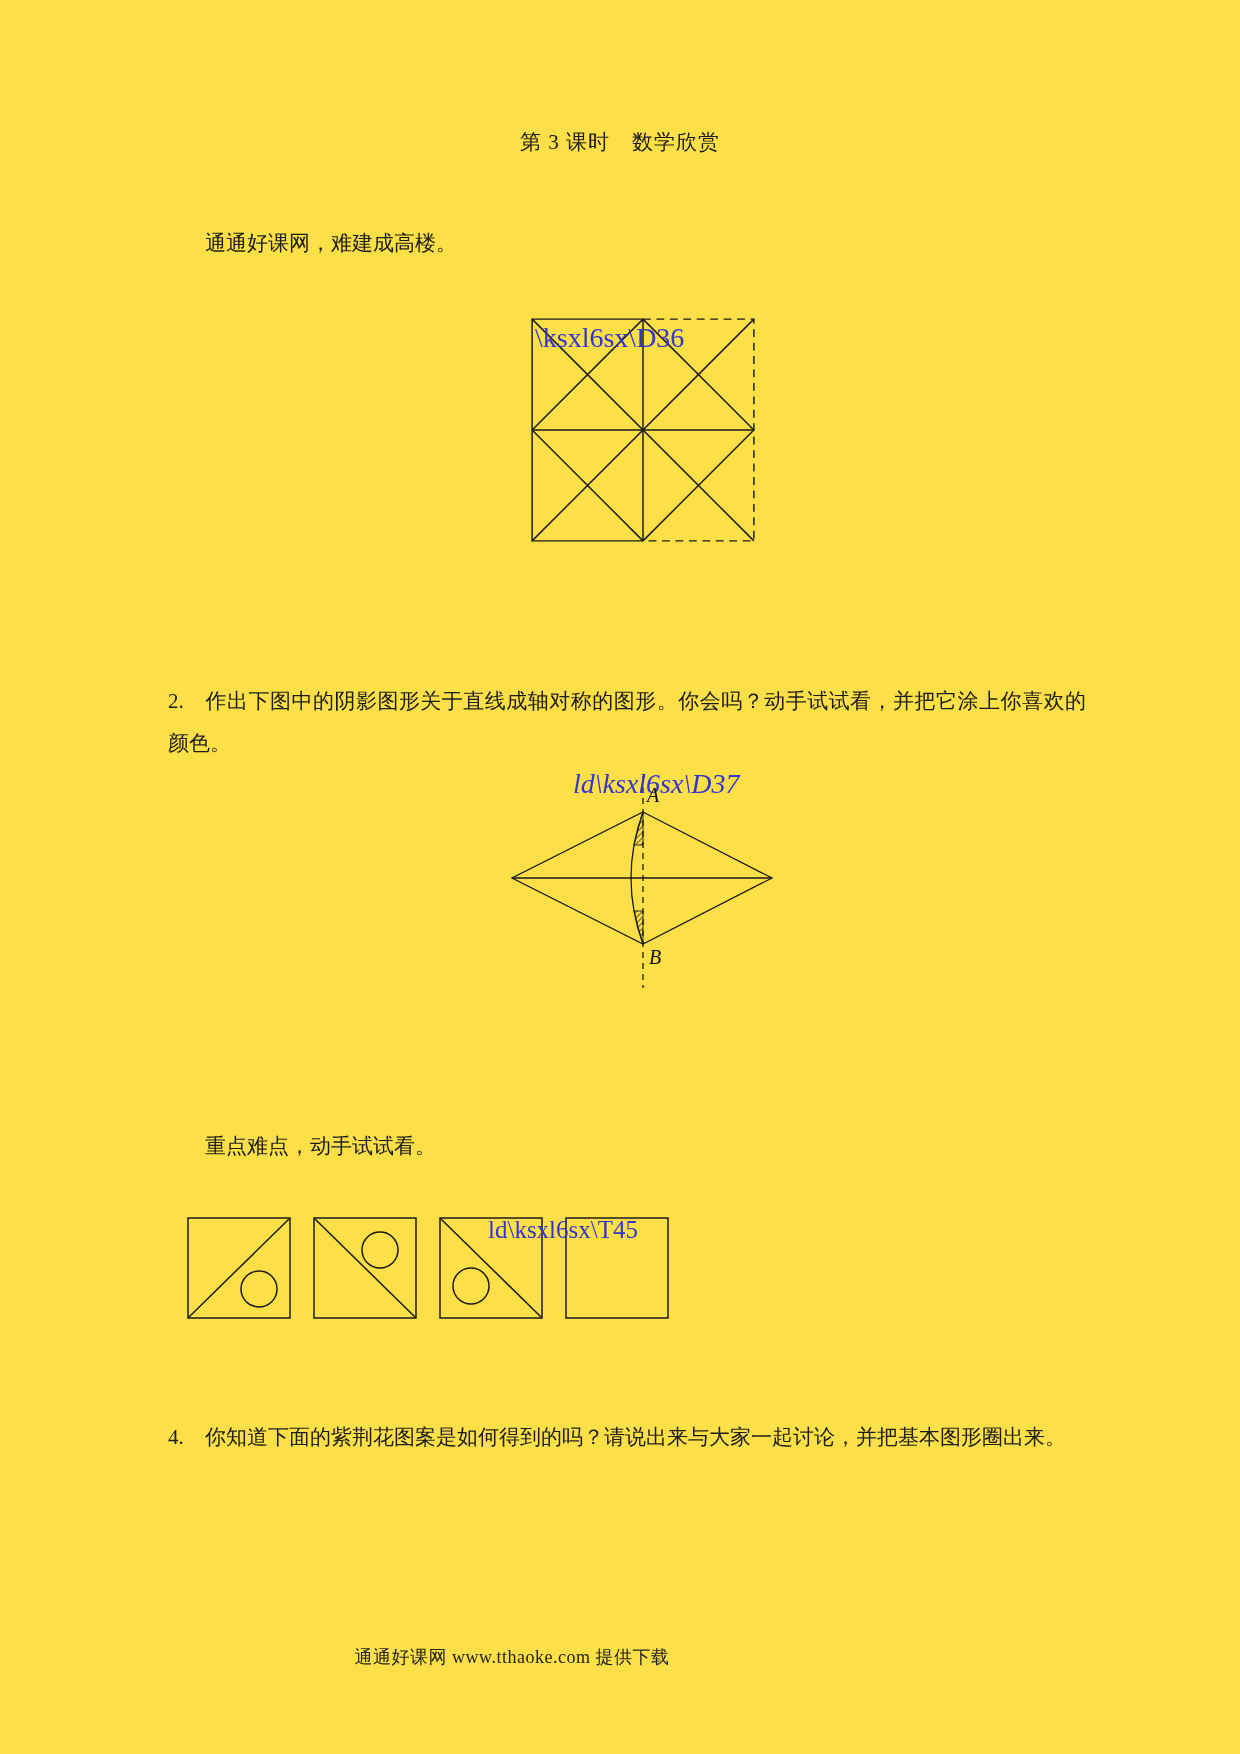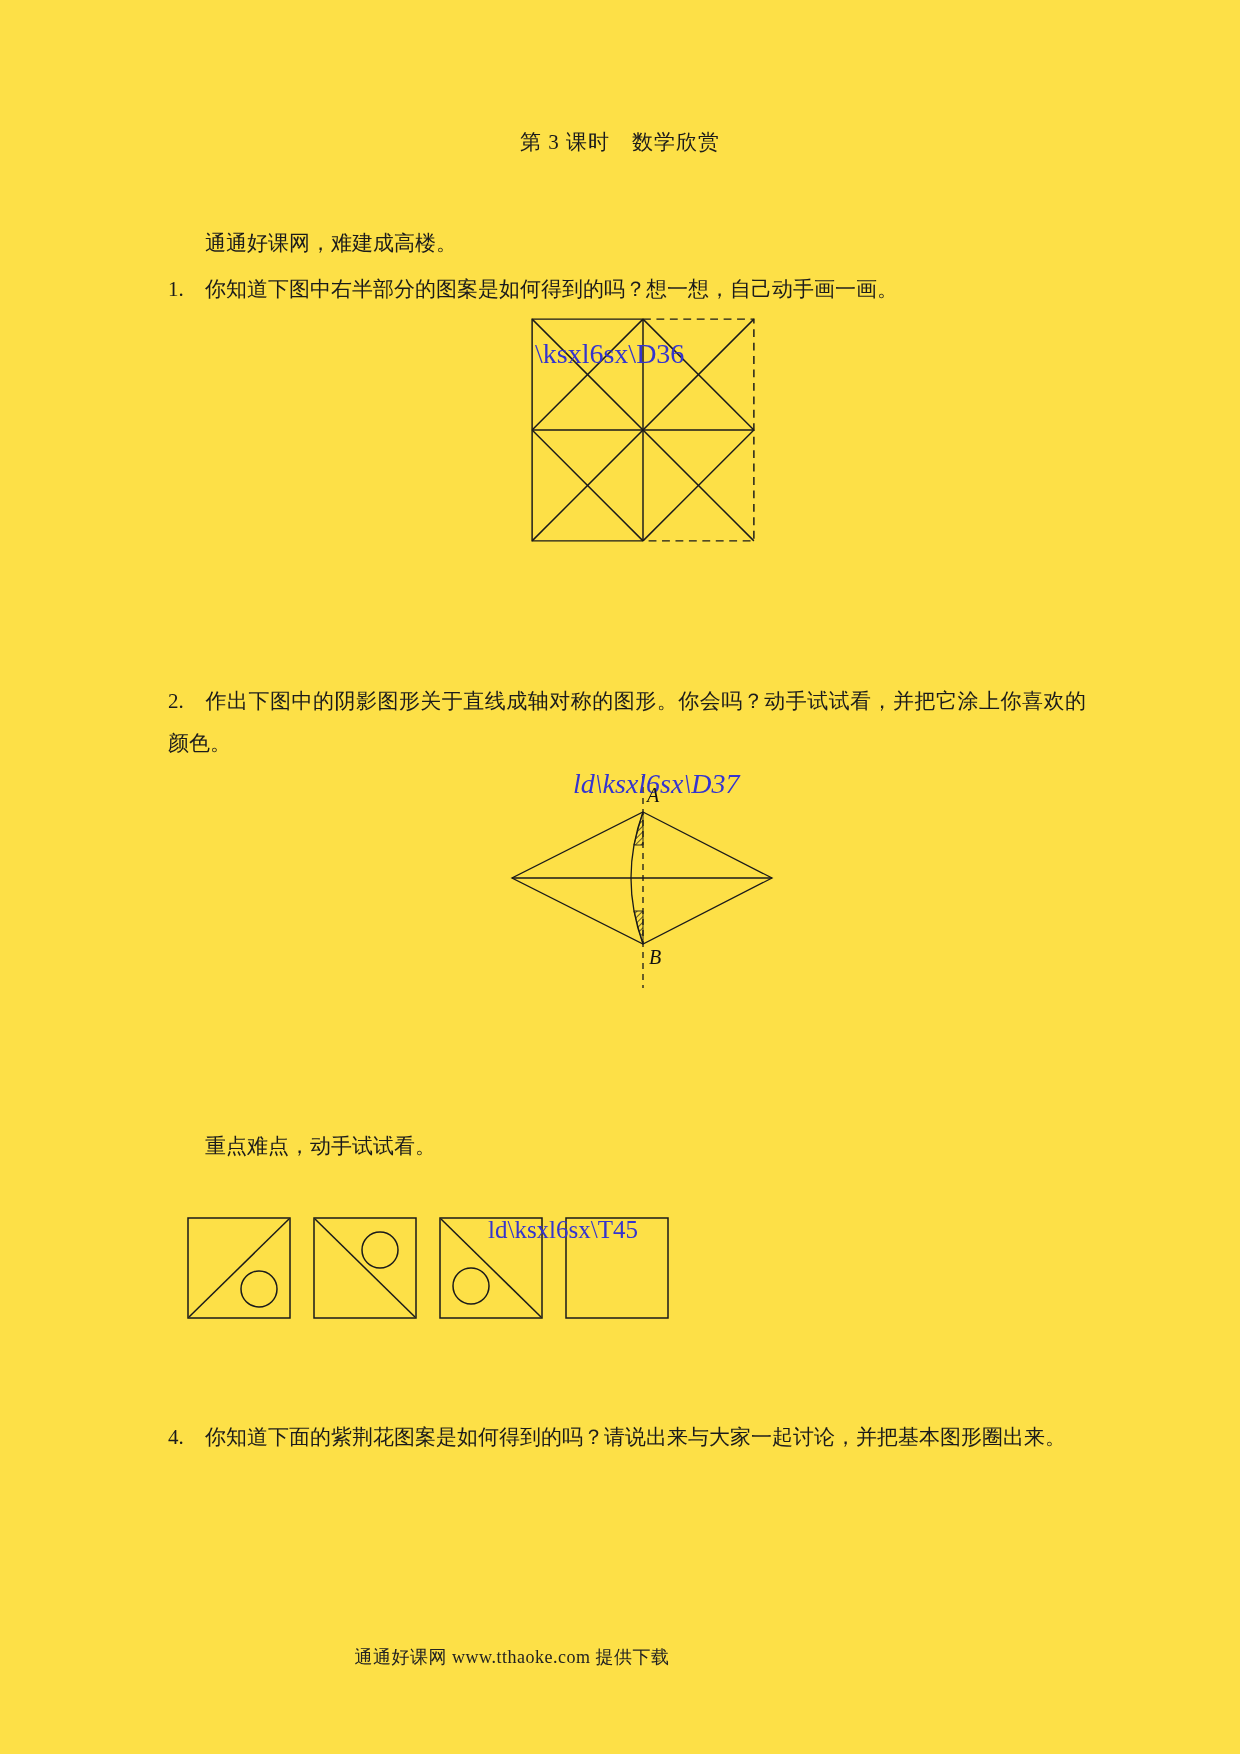--- a/index.html
+++ b/index.html
@@ -14,21 +14,21 @@
   .question{position:absolute;left:168px;width:918px;font-size:21px;line-height:42px;text-align:justify;}
   .qnum{display:inline-block;width:37px;}
   .q1{top:268px;white-space:nowrap;}
   .q2{top:680px;}
   .q3{top:1174px;white-space:nowrap;}
   .q4{top:1416px;}
   .watermark{
     position:absolute;color:#3434cf;font-family:"Liberation Serif",serif;
     font-size:28px;white-space:nowrap;z-index:5;
   }
-  .wm1{left:535px;top:338px;}
+  .wm1{left:535px;top:322px;}
   .wm2{left:573px;top:768px;font-style:italic;}
   .wm3{left:488px;top:1216px;font-size:25px;}
   .fig{position:absolute;}
   .fig1{left:531px;top:318px;}
   .fig2{left:455px;top:770px;}
   .fig3{left:187px;top:1217px;}
   .pt-label{
     position:absolute;font-style:italic;font-size:20px;color:#111;z-index:6;
     font-family:"Liberation Serif",serif;
   }
@@ -42,23 +42,20 @@
 </style>
 </head>
 <body>
 
 <div class="page">
 
   <div class="title">第 3 课时　数学欣赏</div>
 
   <div class="line intro">通通好课网，难建成高楼。</div>
 
-  <div class="question q1">
-    <span class="qnum">1.</span><span>你知道下图中右半部分的图案是如何得到的吗？想一想，自己动手画一画。</span>
-  </div>
 
   <div class="watermark wm1">\ksxl6sx\D36</div>
   <div class="fig fig1">
     <svg width="224" height="224" viewBox="0 0 200 200">
       <g stroke="#1a1a1a" stroke-width="1.3" fill="none">
 
         <polyline points="100,1 1,1 1,199 100,199"></polyline>
         <line x1="100" y1="1" x2="100" y2="199"></line>
 
         <polyline points="100,1 199,1 199,199 100,199" stroke-dasharray="7 5"></polyline>

